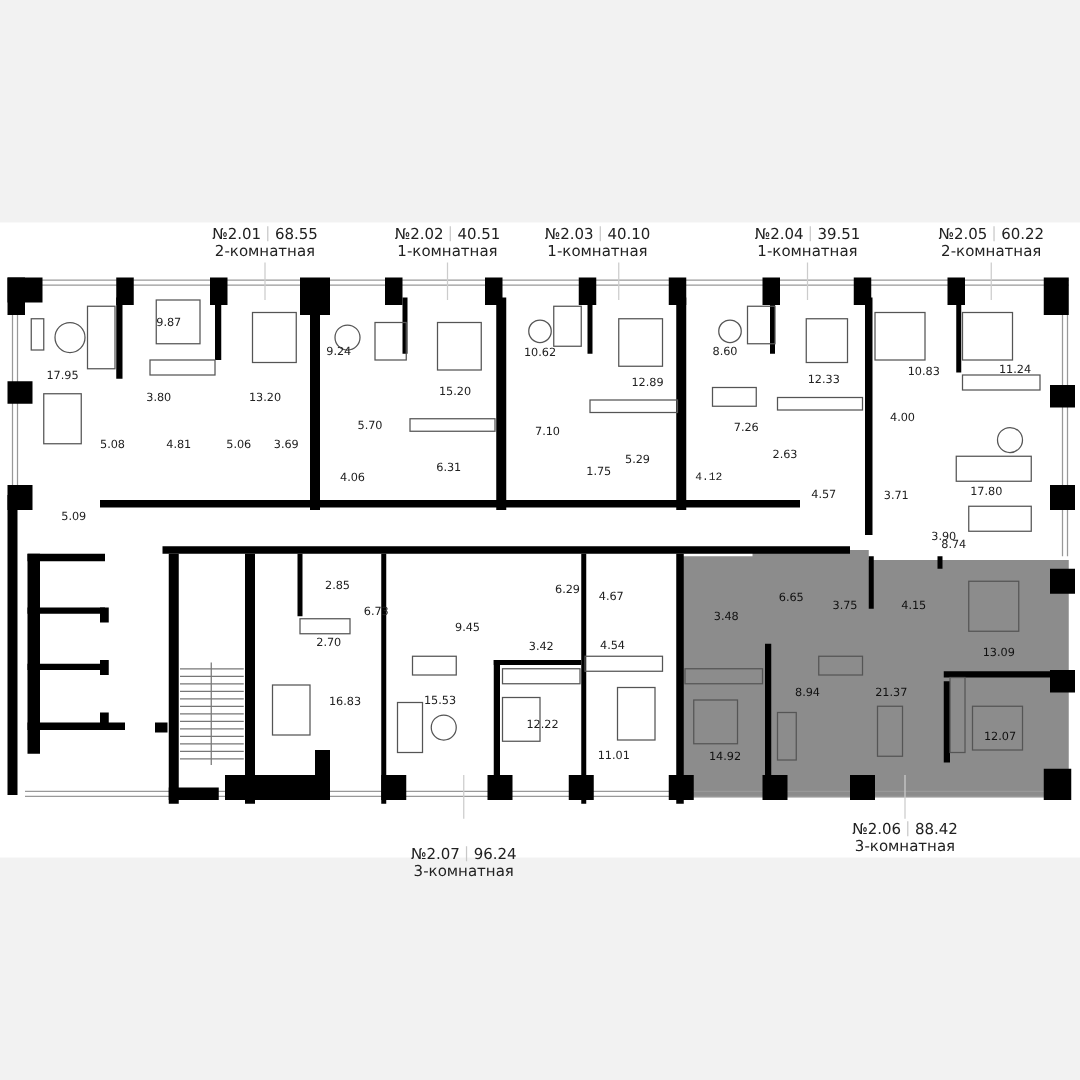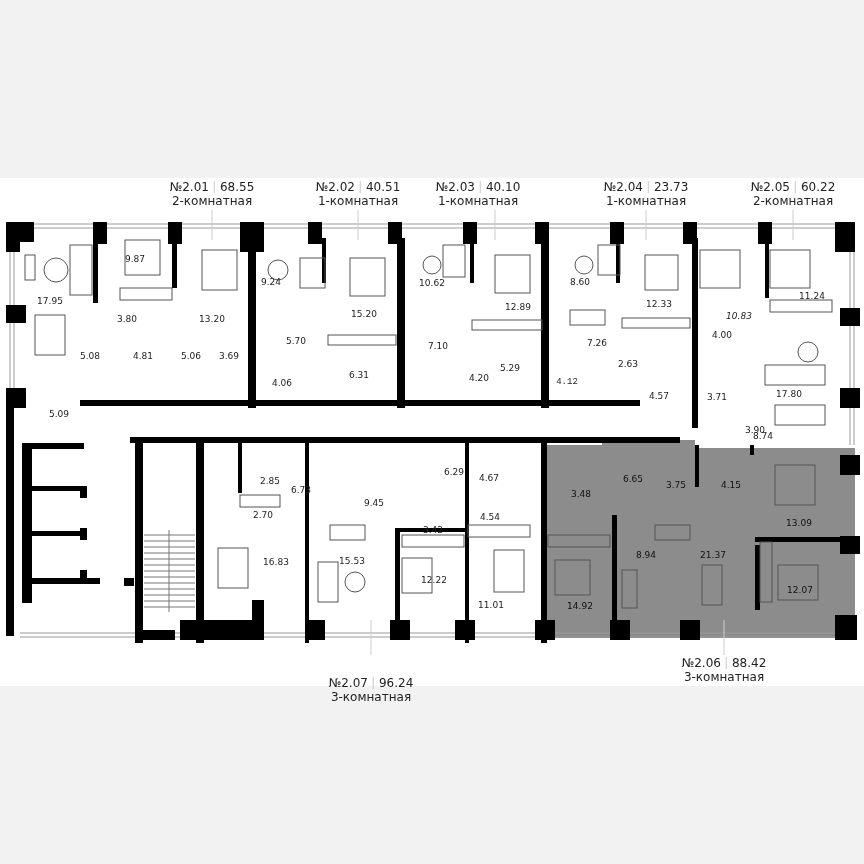--- a/index.html
+++ b/index.html
@@ -205,21 +205,21 @@
       <span>№2.03</span>
       <span class="sep"></span>
       <span>40.10</span>
     </div>
   <div>1-комнатная</div>
 </div>
 <div class="lbl" style="left:646px;top:180px;">
   <div class="row">
       <span>№2.04</span>
       <span class="sep"></span>
-      <span>23.73</span>
+      <span>39.51</span>
     </div>
   <div>1-комнатная</div>
 </div>
 <div class="lbl" style="left:793px;top:180px;">
   <div class="row">
       <span>№2.05</span>
       <span class="sep"></span>
       <span>60.22</span>
     </div>
   <div>2-комнатная</div>
@@ -254,52 +254,52 @@
 
 <span class="area" style="left:271px;top:282px;">9.24</span>
 <span class="area" style="left:364px;top:314px;">15.20</span>
 <span class="area" style="left:296px;top:341px;">5.70</span>
 <span class="area" style="left:282px;top:383px;">4.06</span>
 <span class="area" style="left:359px;top:375px;">6.31</span>
 
 <span class="area" style="left:432px;top:283px;text-align:center;">10.62</span>
 <span class="area" style="left:518px;top:307px;">12.89</span>
 <span class="area" style="left:438px;top:346px;">7.10</span>
-<span class="area" style="left:479px;top:378px;">4.20</span>
+<span class="area" style="left:479px;top:378px;">1.75</span>
 <span class="area" style="left:510px;top:368px;">5.29</span>
 
 <span class="area" style="left:580px;top:282px;">8.60</span>
 <span class="area" style="left:659px;top:304px;">12.33</span>
 <span class="area" style="left:597px;top:343px;">7.26</span>
 <span class="area" style="left:628px;top:364px;">2.63</span>
 <span class="area" style="left:659px;top:364px;margin-top:32px;">4.57</span>
 <span class="area" style="left:567px;top:382px;font-family:Liberation Mono, monospace;">4.12</span>
 
-<span class="area" style="left:739px;top:316px;font-style:italic;">10.83</span>
+<span class="area" style="left:739px;top:298px;">10.83</span>
 <span class="area" style="left:812px;top:296px;">11.24</span>
 <span class="area" style="left:722px;top:335px;">4.00</span>
 <span class="area" style="left:717px;top:397px;">3.71</span>
 <span class="area" style="left:789px;top:394px;">17.80</span>
 <span class="area" style="left:711px;top:430px;margin-left:44px;">3.90</span>
 <span class="area" style="left:763px;top:436px;">8.74</span>
 
 <span class="area sel" style="left:633px;top:479px;">6.65</span>
 <span class="area sel" style="left:676px;top:485px;">3.75</span>
 <span class="area sel" style="left:731px;top:485px;text-align:right;">4.15</span>
 <span class="area sel" style="left:581px;top:494px;">3.48</span>
 <span class="area sel" style="left:799px;top:523px;">13.09</span>
 <span class="area sel" style="left:646px;top:555px;">8.94</span>
 <span class="area sel" style="left:713px;top:555px;">21.37</span>
 <span class="area sel" style="left:580px;top:606px;">14.92</span>
 <span class="area sel" style="left:800px;top:590px;">12.07</span>
 
-<span class="area" style="left:270px;top:469px;margin-top:12px;">2.85</span>
+<span class="area" style="left:270px;top:469px;">2.85</span>
 <span class="area" style="left:301px;top:490px;">6.73</span>
 <span class="area" style="left:263px;top:515px;">2.70</span>
 <span class="area" style="left:276px;top:562px;">16.83</span>
 <span class="area" style="left:374px;top:503px;">9.45</span>
 <span class="area" style="left:454px;top:472px;">6.29</span>
 <span class="area" style="left:489px;top:478px;">4.67</span>
-<span class="area" style="left:433px;top:530px;">3.42</span>
+<span class="area" style="left:433px;top:518px;">3.42</span>
 <span class="area" style="left:490px;top:517px;">4.54</span>
 <span class="area" style="left:352px;top:561px;">15.53</span>
 <span class="area" style="left:434px;top:580px;">12.22</span>
 <span class="area" style="left:491px;top:605px;">11.01</span>
 
 </body></html>

